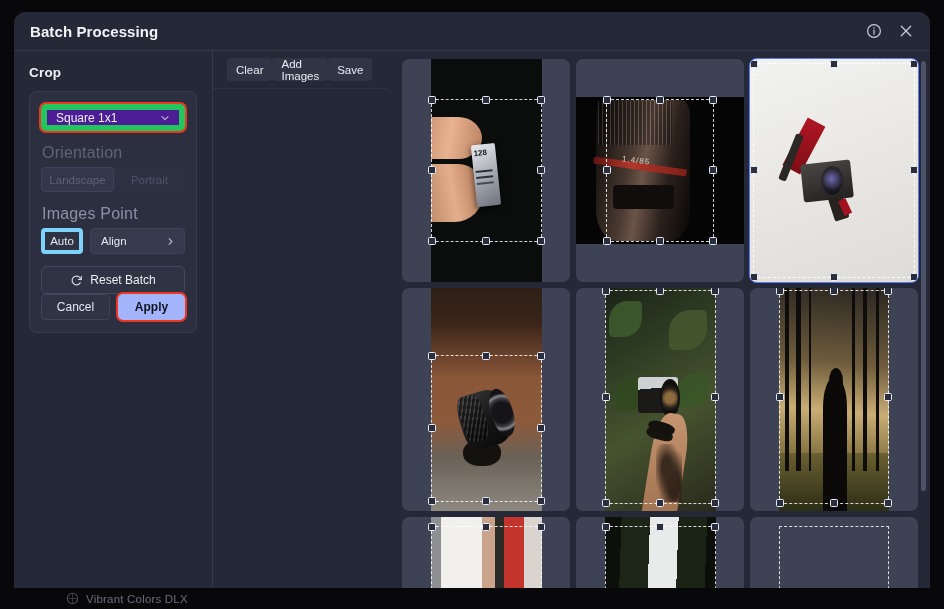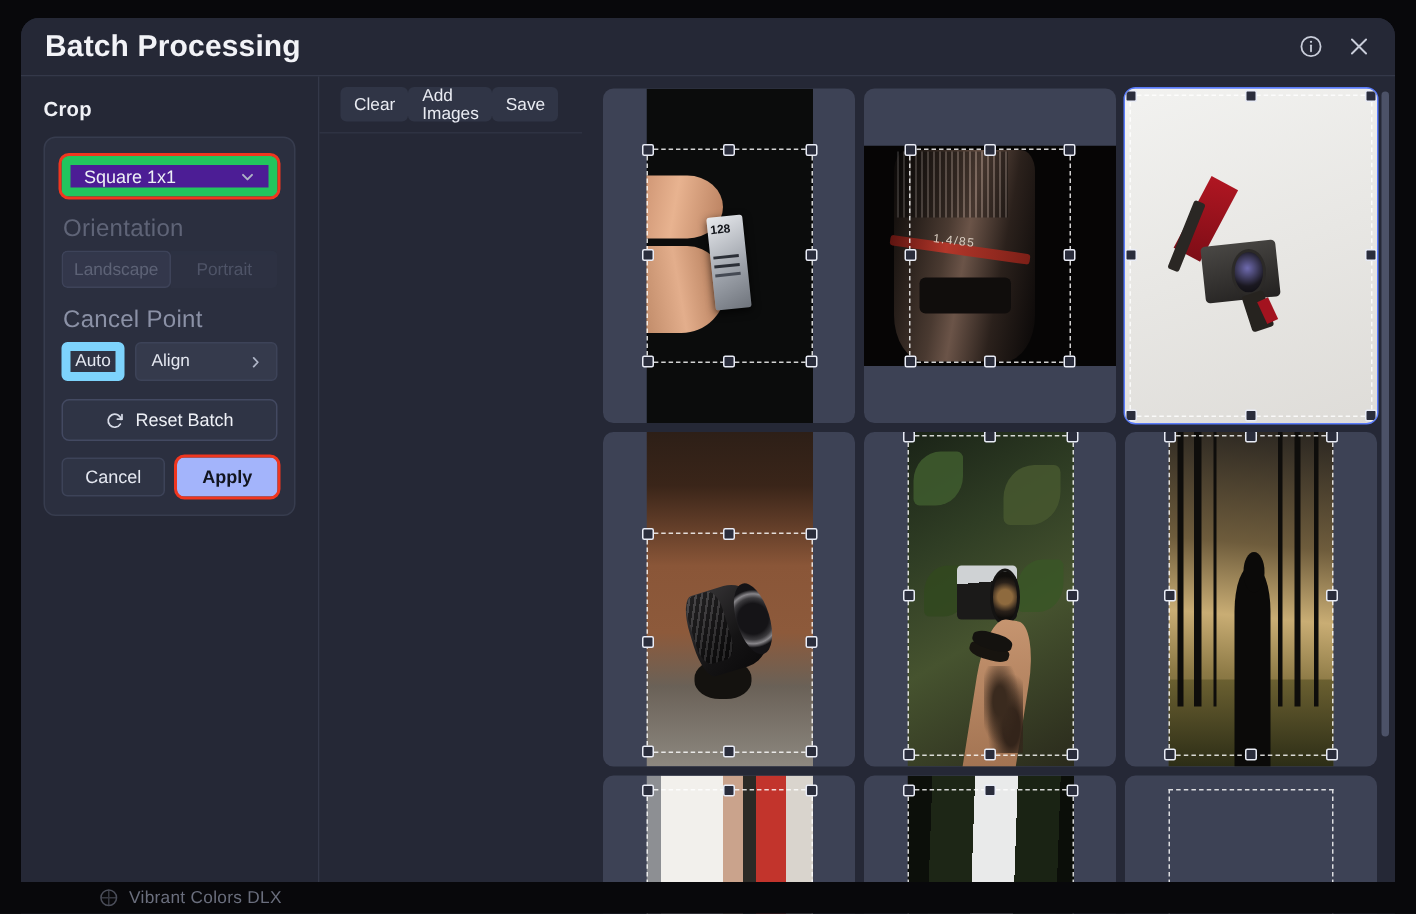--- a/index.html
+++ b/index.html
@@ -26,21 +26,21 @@
   .header {
     height: 39px;
     flex: 0 0 39px;
     background: #252836;
     border-bottom: 1px solid #343849;
     display: flex;
     align-items: center;
     padding: 0 14px 0 16px;
   }
   .header-title {
-    font-size: 20px;
+    font-size: 15px;
     font-weight: bold;
     color: #f2f3f7;
     letter-spacing: 0.1px;
   }
   .header-actions {
     margin-left: auto;
     display: flex;
     align-items: center;
     gap: 12px;
   }
@@ -139,21 +139,21 @@
     color: #868ca3;
   }
 
   .focal-row {
     display: flex;
     gap: 7px;
   }
   .btn-auto {
     width: 42px; height: 26px;
     background: #2f3445;
-    border: 6px solid #7dd3fc;
+    border: 4px solid #7dd3fc;
     border-radius: 4px;
     display: flex; align-items: center; justify-content: center;
     font-size: 11.5px;
     color: #e4e7f0;
     cursor: pointer;
   }
   .btn-align {
     flex: 1; height: 26px;
     background: #353a4c;
     border: 1px solid #3d4358;
@@ -174,21 +174,20 @@
     border-radius: 5px;
     display: flex; align-items: center; justify-content: center;
     gap: 7px;
     font-size: 12px;
     color: #eef0f6;
     cursor: pointer;
   }
   .btn-reset svg { display:block; color:#d6dae6; }
 
   .footer-row {
-    margin-top: 11px;
     display: flex;
     gap: 8px;
   }
   .btn-cancel {
     flex: 1; height: 26px;
     background: #2f3445;
     border: 1px solid #3d4358;
     border-radius: 4px;
     display: flex; align-items: center; justify-content: center;
     font-size: 12px;
@@ -408,21 +407,21 @@
             </span>
           </div>
         </div>
 
         <div class="group-label">Orientation</div>
         <div class="segmented">
           <div class="seg sel">Landscape</div>
           <div class="seg">Portrait</div>
         </div>
 
-        <div class="group-label active">Cancel Point</div>
+        <div class="group-label active">Images Point</div>
         <div class="focal-row">
           <div class="btn-auto">Auto</div>
           <div class="btn-align">
             <span>Align</span>
             <span class="chev">
               <svg width="11" height="11" viewBox="0 0 12 12" fill="none" stroke="currentColor" stroke-width="1.3" stroke-linecap="round" stroke-linejoin="round">
                   <path d="M4.5 2.8l3 3.2-3 3.2"></path>
                 </svg>
             </span>
           </div>

